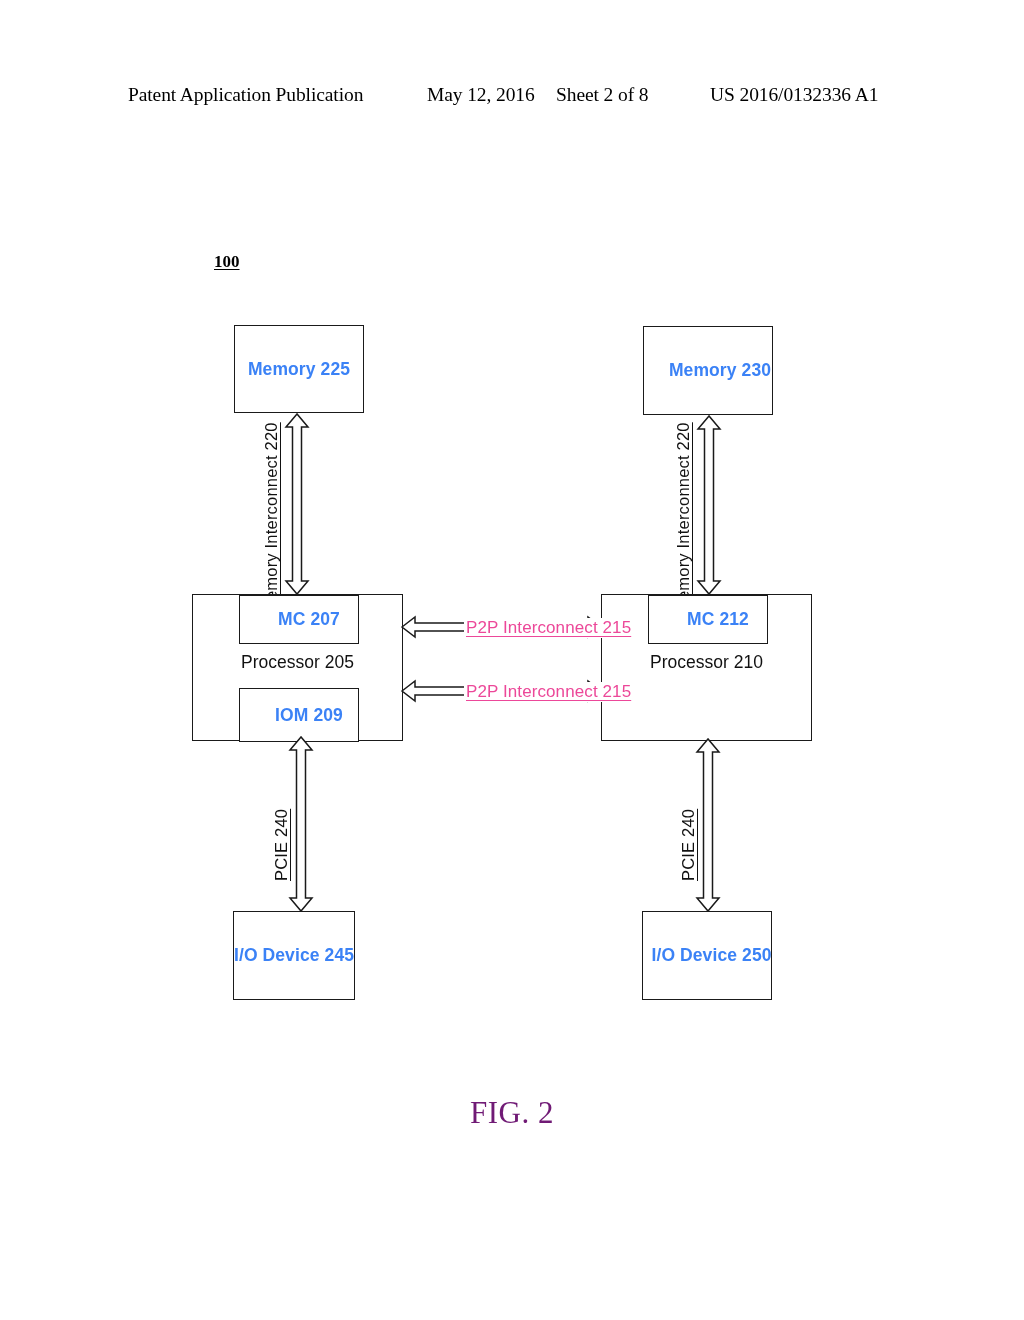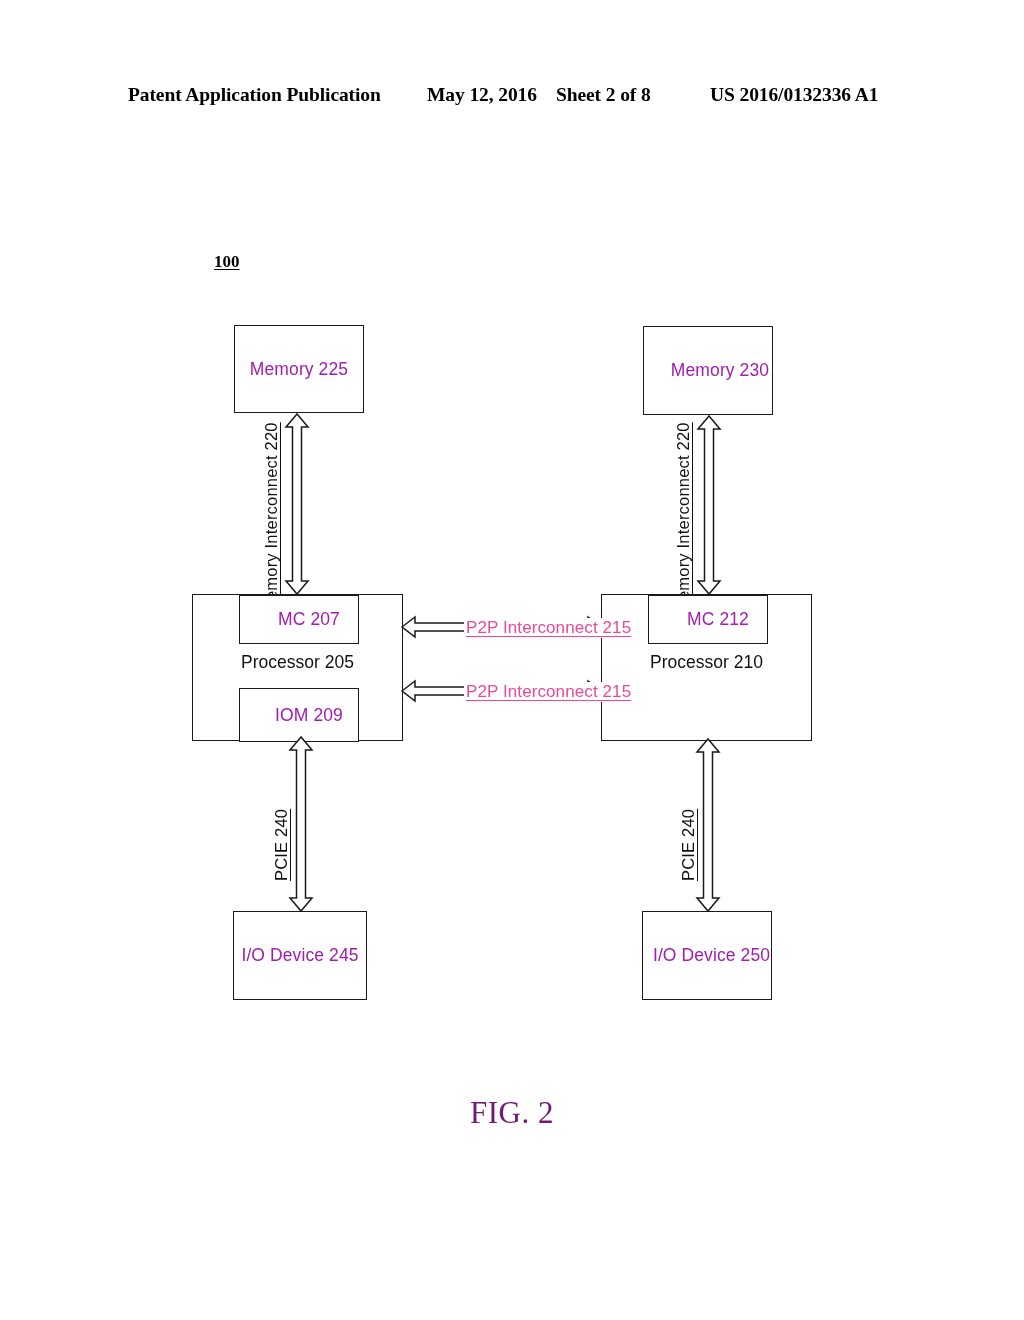--- a/index.html
+++ b/index.html
@@ -17,21 +17,21 @@
   }
 
   
   .page-header {
     position: absolute;
     left: 0;
     top: 84px;
     width: 1024px;
     height: 26px;
     font-family: "Liberation Serif", serif;
-    font-weight: bold;
+    font-weight: normal;
     font-size: 19.5px;
     letter-spacing: -0.1px;
     white-space: nowrap;
   }
   .hdr-pub   { position: absolute; left: 128px;  top: 0; }
   .hdr-date  { position: absolute; left: 427px;  top: 0; }
   .hdr-sheet { position: absolute; left: 556px;  top: 0; }
   .hdr-num   { position: absolute; left: 710px;  top: 0; }
 
   
@@ -51,23 +51,24 @@
     position: absolute;
     box-sizing: border-box;
     border: 1.6px solid #1a1a1a;
     background: #ffffff;
     display: flex;
     align-items: center;
     justify-content: center;
   }
   .box-label {
     font-size: 17.5px;
-    color: #a21caf;
+    color: #3b82f6;
     white-space: nowrap;
     letter-spacing: 0.1px;
+    font-weight: bold;
   }
 
   
   #memory-225 { left: 234px; top: 325px; width: 130px; height: 88px; }
   #memory-230 { left: 643px; top: 326px; width: 130px; height: 89px; padding-left: 24px; }
 
   
   .processor-box {
     position: absolute;
     box-sizing: border-box;
@@ -96,21 +97,21 @@
     display: flex;
     align-items: center;
     justify-content: center;
     padding-left: 20px;
   }
   .inner-box .box-label { font-size: 17.5px; }
   .mc-box  { left: 46px; top: 0px;   width: 120px; height: 49px; }
   .iom-box { left: 46px; top: 93px;  width: 120px; height: 54px; text-align: center; }
 
   
-  #io-device-245 { left: 233px; top: 911px; width: 134px; height: 89px; }
+  #io-device-245 { left: 233px; top: 911px; width: 122px; height: 89px; }
   #io-device-250 { left: 642px; top: 911px; width: 130px; height: 89px; padding-left: 9px; }
 
   
   .arrow-v, .arrow-h {
     position: absolute;
   }
   .arrow-v svg, .arrow-h svg { display: block; overflow: visible; }
 
   
   .vlabel {

